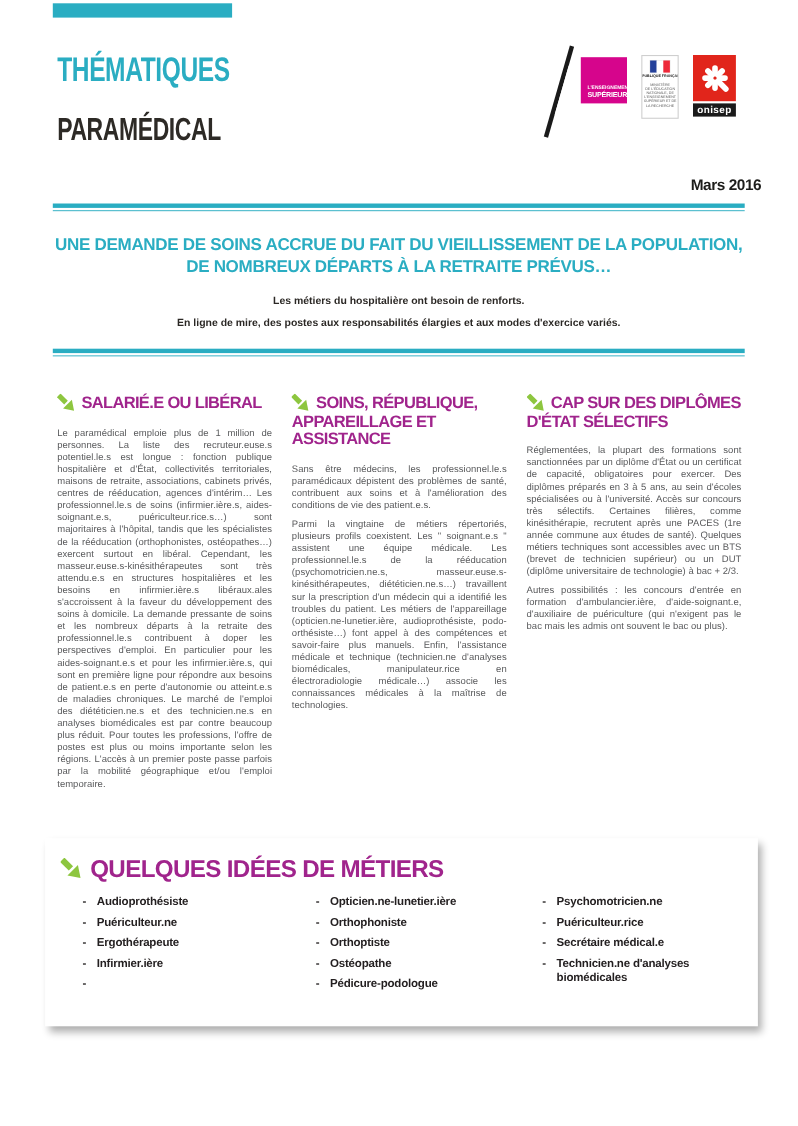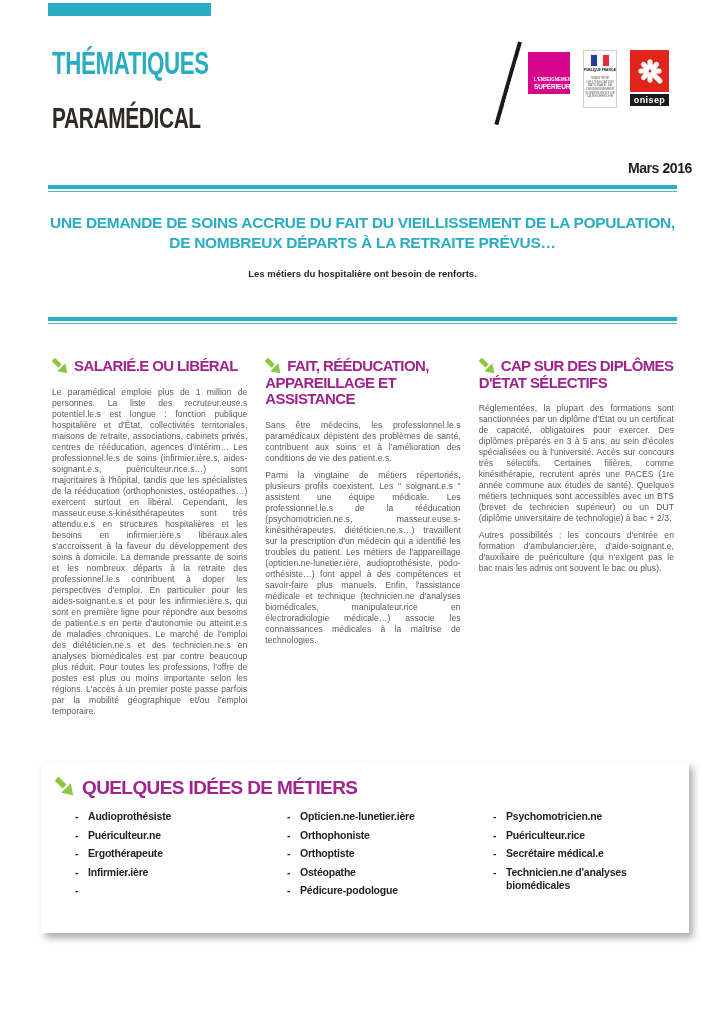--- a/index.html
+++ b/index.html
@@ -65,21 +65,21 @@
   .col{flex:1;min-width:0;}
   .col-heading{color:var(--purple);font-weight:bold;font-size:15px;line-height:16.5px;letter-spacing:-.6px;
                margin-bottom:12px;}
   .arrow{display:inline-block;vertical-align:-3px;margin-right:6px;}
   .col p{font-size:8.6px;line-height:11px;color:var(--body_text);text-align:justify;margin-bottom:6px;
          letter-spacing:.05px;}
 
   
   .jobs-box{position:absolute;left:41px;top:762px;width:648px;height:171px;background:#fff;
             box-shadow:4px 5px 7px rgba(0,0,0,.32);z-index:5;}
-  .jobs-heading{margin:15px 0 11px 14px;color:var(--purple);font-weight:bold;font-size:19px;letter-spacing:-.6px;}
+  .jobs-heading{margin:15px 0 11px 14px;color:var(--purple);font-weight:bold;font-size:22px;letter-spacing:-.6px;}
   .jobs-heading .arrow{vertical-align:-2px;margin-right:8px;}
   .jobs-cols{display:flex;padding-left:34px;}
   .jobs-cols ul{list-style:none;}
   .jobs-col-1{width:212px;} .jobs-col-2{width:206px;} .jobs-col-3{flex:1;padding-right:8px;}
   .jobs-cols li{position:relative;padding-left:13px;font-size:10.5px;font-weight:bold;line-height:13px;
                 margin-bottom:5.5px;color:var(--job_text);letter-spacing:-.2px;}
   .jobs-cols .dash{position:absolute;left:0;top:0;}
 </style>
 </head>
 <body>
@@ -141,20 +141,21 @@
   <div class="rule rule-1">
     <div class="thick"></div>
       <div class="thin"></div>
   </div>
 
   <div class="headline">
     <div>UNE DEMANDE DE SOINS ACCRUE DU FAIT DU VIEILLISSEMENT DE LA POPULATION,</div>
     <div>DE NOMBREUX DÉPARTS À LA RETRAITE PRÉVUS…</div>
   </div>
   <div class="lead1">Les métiers du hospitalière ont besoin de renforts.</div>
+  <div class="lead2">En ligne de mire, des postes aux responsabilités élargies et aux modes d'exercice variés.</div>
 
   <div class="rule rule-2">
     <div class="thick"></div>
       <div class="thin"></div>
   </div>
 
   <div class="cols">
 
     <div class="col">
       <div class="col-heading">
@@ -168,21 +169,21 @@
       <p>Le paramédical emploie plus de 1 million de personnes. La liste des recruteur.euse.s potentiel.le.s est longue : fonction publique hospitalière et d'État, collectivités territoriales, maisons de retraite, associations, cabinets privés, centres de rééducation, agences d'intérim… Les professionnel.le.s de soins (infirmier.ière.s, aides-soignant.e.s, puériculteur.rice.s…) sont majoritaires à l'hôpital, tandis que les spécialistes de la rééducation (orthophonistes, ostéopathes…) exercent surtout en libéral. Cependant, les masseur.euse.s-kinésithérapeutes sont très attendu.e.s en structures hospitalières et les besoins en infirmier.ière.s libéraux.ales s'accroissent à la faveur du développement des soins à domicile. La demande pressante de soins et les nombreux départs à la retraite des professionnel.le.s contribuent à doper les perspectives d'emploi. En particulier pour les aides-soignant.e.s et pour les infirmier.ière.s, qui sont en première ligne pour répondre aux besoins de patient.e.s en perte d'autonomie ou atteint.e.s de maladies chroniques. Le marché de l'emploi des diététicien.ne.s et des technicien.ne.s en analyses biomédicales est par contre beaucoup plus réduit. Pour toutes les professions, l'offre de postes est plus ou moins importante selon les régions. L'accès à un premier poste passe parfois par la mobilité géographique et/ou l'emploi temporaire.</p>
     </div>
 
     <div class="col">
       <div class="col-heading">
         <svg class="arrow" width="16" height="16" viewBox="0 0 24 24">
           <g fill="none" stroke="#8dc63f" stroke-width="7">
               <line x1="2" y1="2" x2="12" y2="12"></line>
             </g>
           <polygon fill="#8dc63f" points="23,23 8,20 20,8"></polygon>
-        </svg><span>FAIT, RÉÉDUCATION, APPAREILLAGE ET ASSISTANCE</span>
+        </svg><span>SOINS, RÉPUBLIQUE, APPAREILLAGE ET ASSISTANCE</span>
       </div>
       <p>Sans être médecins, les professionnel.le.s paramédicaux dépistent des problèmes de santé, contribuent aux soins et à l'amélioration des conditions de vie des patient.e.s.</p>
       <p>Parmi la vingtaine de métiers répertoriés, plusieurs profils coexistent. Les " soignant.e.s " assistent une équipe médicale. Les professionnel.le.s de la rééducation (psychomotricien.ne.s, masseur.euse.s-kinésithérapeutes, diététicien.ne.s…) travaillent sur la prescription d'un médecin qui a identifié les troubles du patient. Les métiers de l'appareillage (opticien.ne-lunetier.ière, audioprothésiste, podo-orthésiste…) font appel à des compétences et savoir-faire plus manuels. Enfin, l'assistance médicale et technique (technicien.ne d'analyses biomédicales, manipulateur.rice en électroradiologie médicale…) associe les connaissances médicales à la maîtrise de technologies.</p>
     </div>
 
     <div class="col">
       <div class="col-heading">
         <svg class="arrow" width="16" height="16" viewBox="0 0 24 24">
           <g fill="none" stroke="#8dc63f" stroke-width="7">
               <line x1="2" y1="2" x2="12" y2="12"></line>

